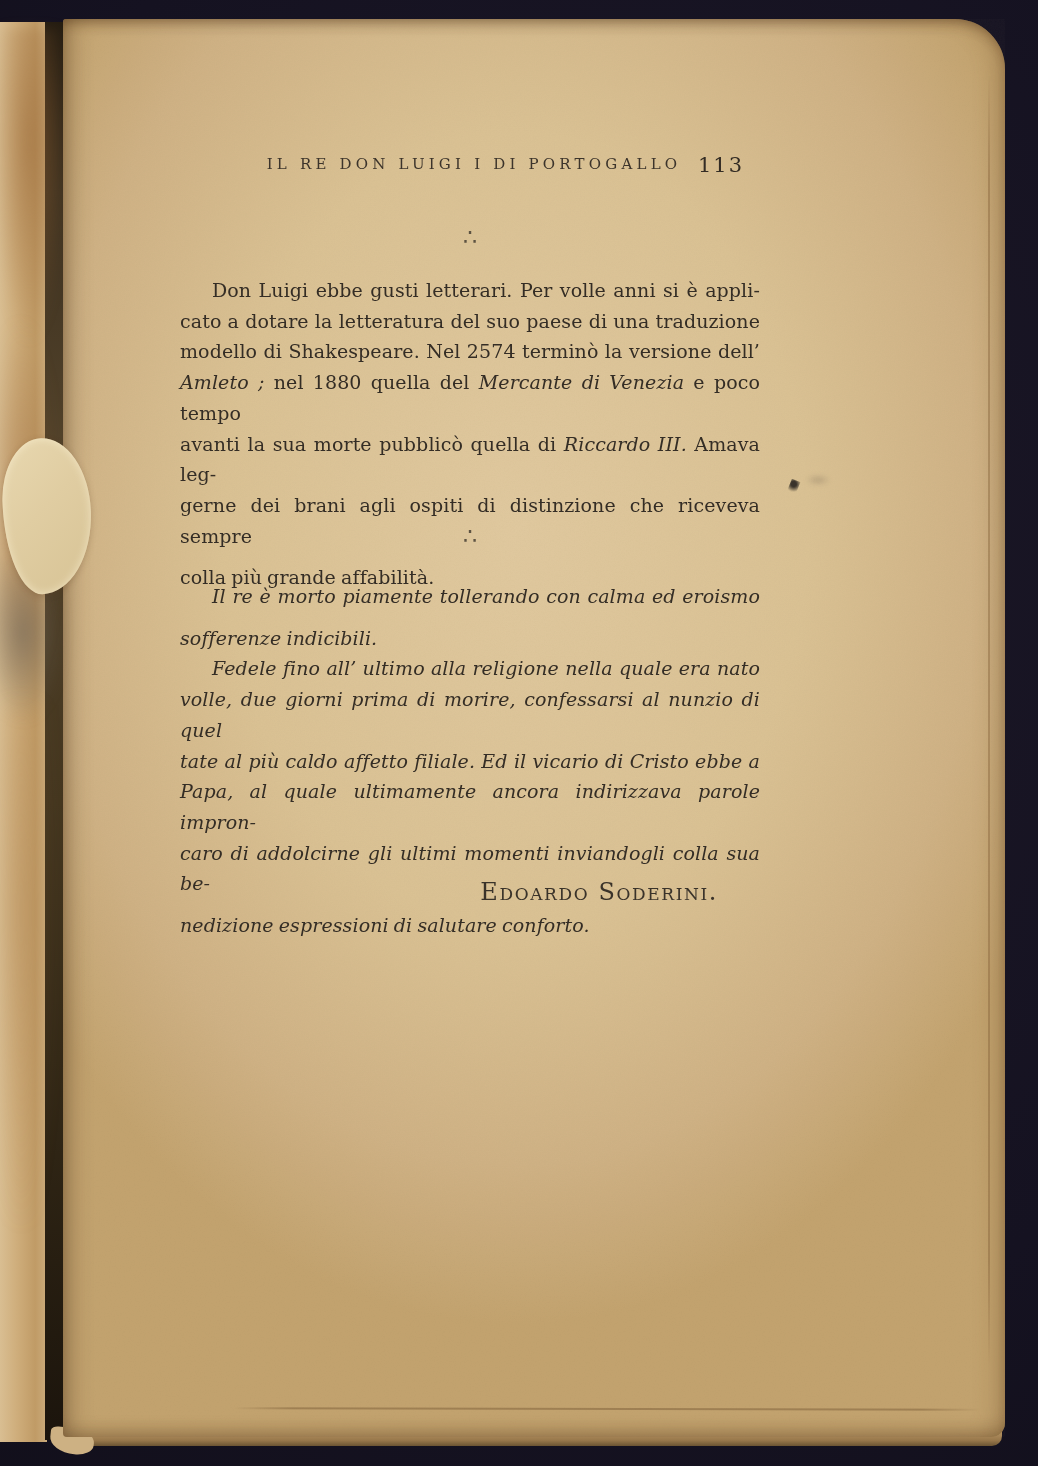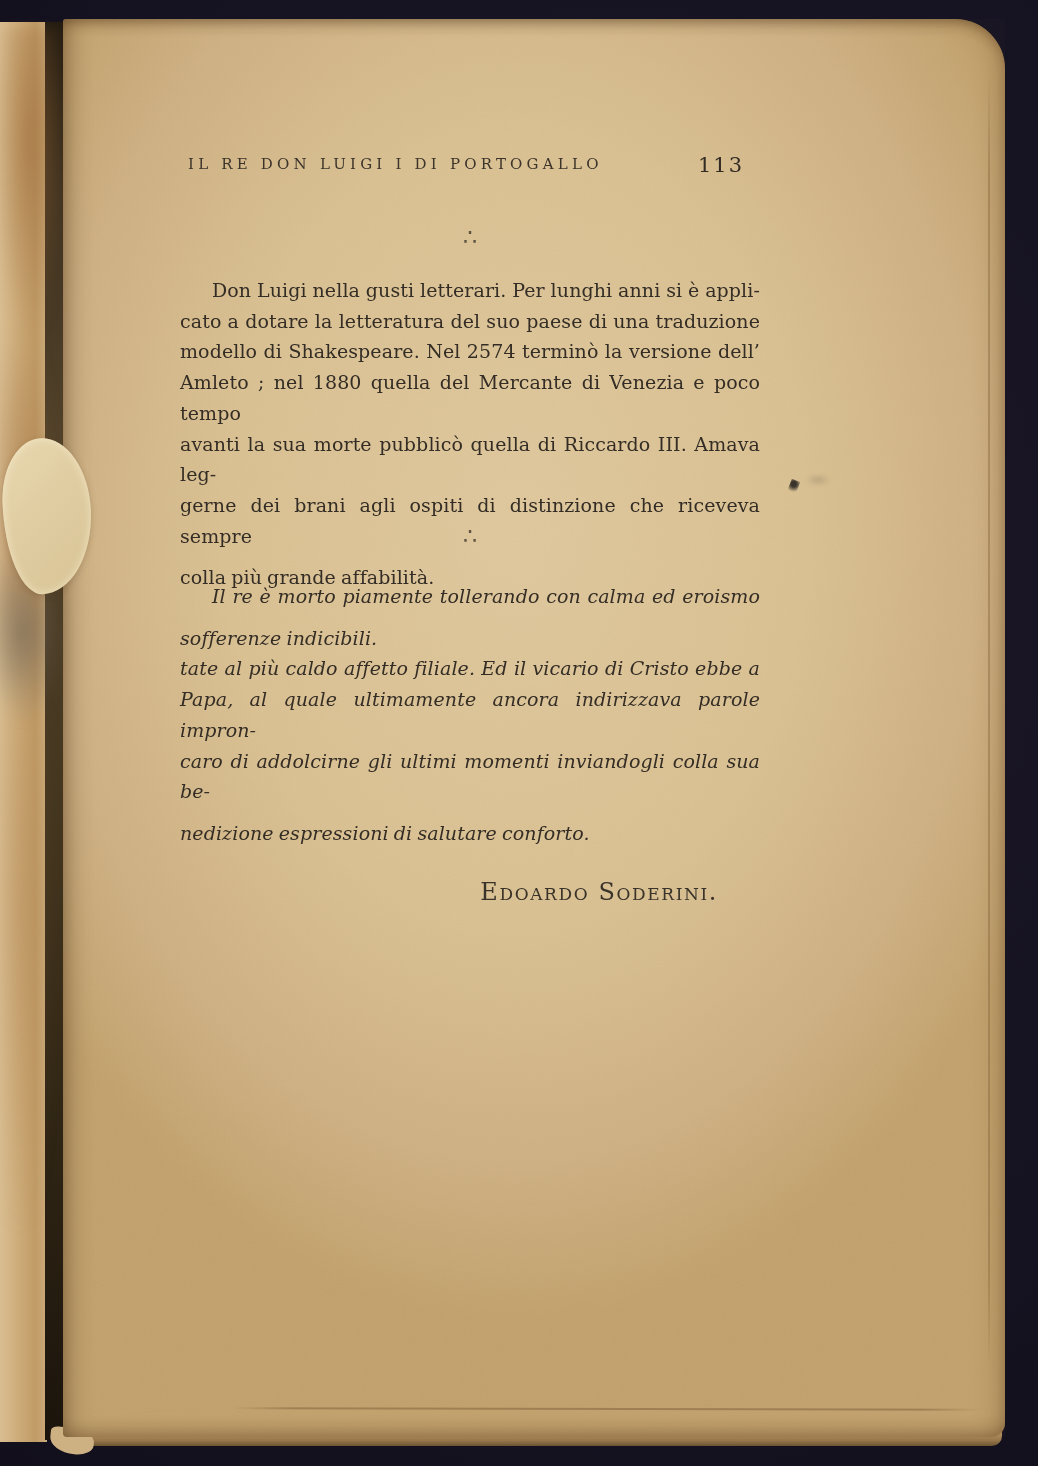--- a/index.html
+++ b/index.html
@@ -78,42 +78,42 @@
     transform:rotate(22deg);filter:blur(.4px);
   }
   .smudge-right{
     position:absolute;left:742px;top:455px;width:26px;height:12px;
     background:radial-gradient(ellipse,rgba(120,105,85,.35),rgba(120,105,85,0) 70%);
     filter:blur(2px);
   }
   
   .header-row{position:absolute;left:117px;top:136px;width:580px;height:26px;}
   .header-title{
-    position:absolute;left:8px;right:0;text-align:left;
+    position:absolute;left:8px;right:0;text-align:center;
     font-size:15px;letter-spacing:4.2px;color:#3c342b;white-space:nowrap;
   }
   .header-page-num{
     position:absolute;right:16px;top:-2px;font-size:21px;letter-spacing:2px;color:#332c24;
   }
   .divider{
     position:absolute;left:117px;width:580px;text-align:center;
     font-family:"DejaVu Sans",sans-serif;font-size:23px;color:#473f33;opacity:.85;
   }
   .divider1{top:205px;}
   .divider2{top:504px;}
   .para{
     position:absolute;left:117px;width:580px;
     font-size:19px;line-height:30.7px;color:#342d25;word-spacing:-1px;letter-spacing:.1px;
   }
   .para1{top:256px;}
   .para23{top:562px;font-style:italic;}
   .tline{text-align:justify;text-align-last:justify;}
   .tline.nojust{text-align-last:left;margin-top:11px;}
   .tline.indent{text-indent:32px;}
-  .it{}
+  .it{font-style:italic;}
   .signature{
     position:absolute;left:117px;top:859px;width:580px;box-sizing:border-box;
     text-align:right;padding-right:42px;
     font-variant:small-caps;font-size:24px;letter-spacing:1.6px;color:#3a332a;
   }
   .footer-row{position:absolute;left:117px;top:1163px;width:580px;height:30px;font-size:18.5px;color:#352e26;}
   .imprint{position:absolute;left:68px;white-space:nowrap;}
   .imprint .it{letter-spacing:.6px;}
   .gather{position:absolute;left:490px;font-size:18px;}
 </style>
@@ -144,34 +144,36 @@
     <div class="speck"></div>
 
     <div class="header-row">
       <div class="header-title">IL RE DON LUIGI I DI PORTOGALLO</div>
       <div class="header-page-num">113</div>
     </div>
 
     <div class="divider divider1">∴</div>
 
     <div class="para para1">
-        <div class="tline indent"><span>Don Luigi nella gusti letterari. Per lunghi anni si è appli-</span></div>
+        <div class="tline indent"><span>Don Luigi ebbe gusti letterari. Per volle anni si è appli-</span></div>
         <div class="tline"><span>cato a dotare la letteratura del suo paese di una traduzione</span></div>
         <div class="tline"><span>modello di Shakespeare. Nel 2574 terminò la versione dell’</span></div>
         <div class="tline"><span class="it">Amleto ;</span><span> nel 1880 quella del </span><span class="it">Mercante di Venezia</span><span> e poco tempo</span></div>
         <div class="tline"><span>avanti la sua morte pubblicò quella di </span><span class="it">Riccardo III.</span><span> Amava leg-</span></div>
         <div class="tline"><span>gerne dei brani agli ospiti di distinzione che riceveva sempre</span></div>
         <div class="tline nojust"><span>colla più grande affabilità.</span></div>
       </div>
 
     <div class="divider divider2">∴</div>
 
     <div class="para para23">
         <div class="tline indent"><span>Il re è morto piamente tollerando con calma ed eroismo</span></div>
         <div class="tline nojust"><span>sofferenze indicibili.</span></div>
+        <div class="tline indent"><span>Fedele fino all’ ultimo alla religione nella quale era nato</span></div>
+        <div class="tline"><span>volle, due giorni prima di morire, confessarsi al nunzio di quel</span></div>
         <div class="tline"><span>tate al più caldo affetto filiale. Ed il vicario di Cristo ebbe a</span></div>
         <div class="tline"><span>Papa, al quale ultimamente ancora indirizzava parole impron-</span></div>
         <div class="tline"><span>caro di addolcirne gli ultimi momenti inviandogli colla sua be-</span></div>
         <div class="tline nojust"><span>nedizione espressioni di salutare conforto.</span></div>
       </div>
 
     <div class="signature">Edoardo Soderini.</div>
 
   </div>
 

